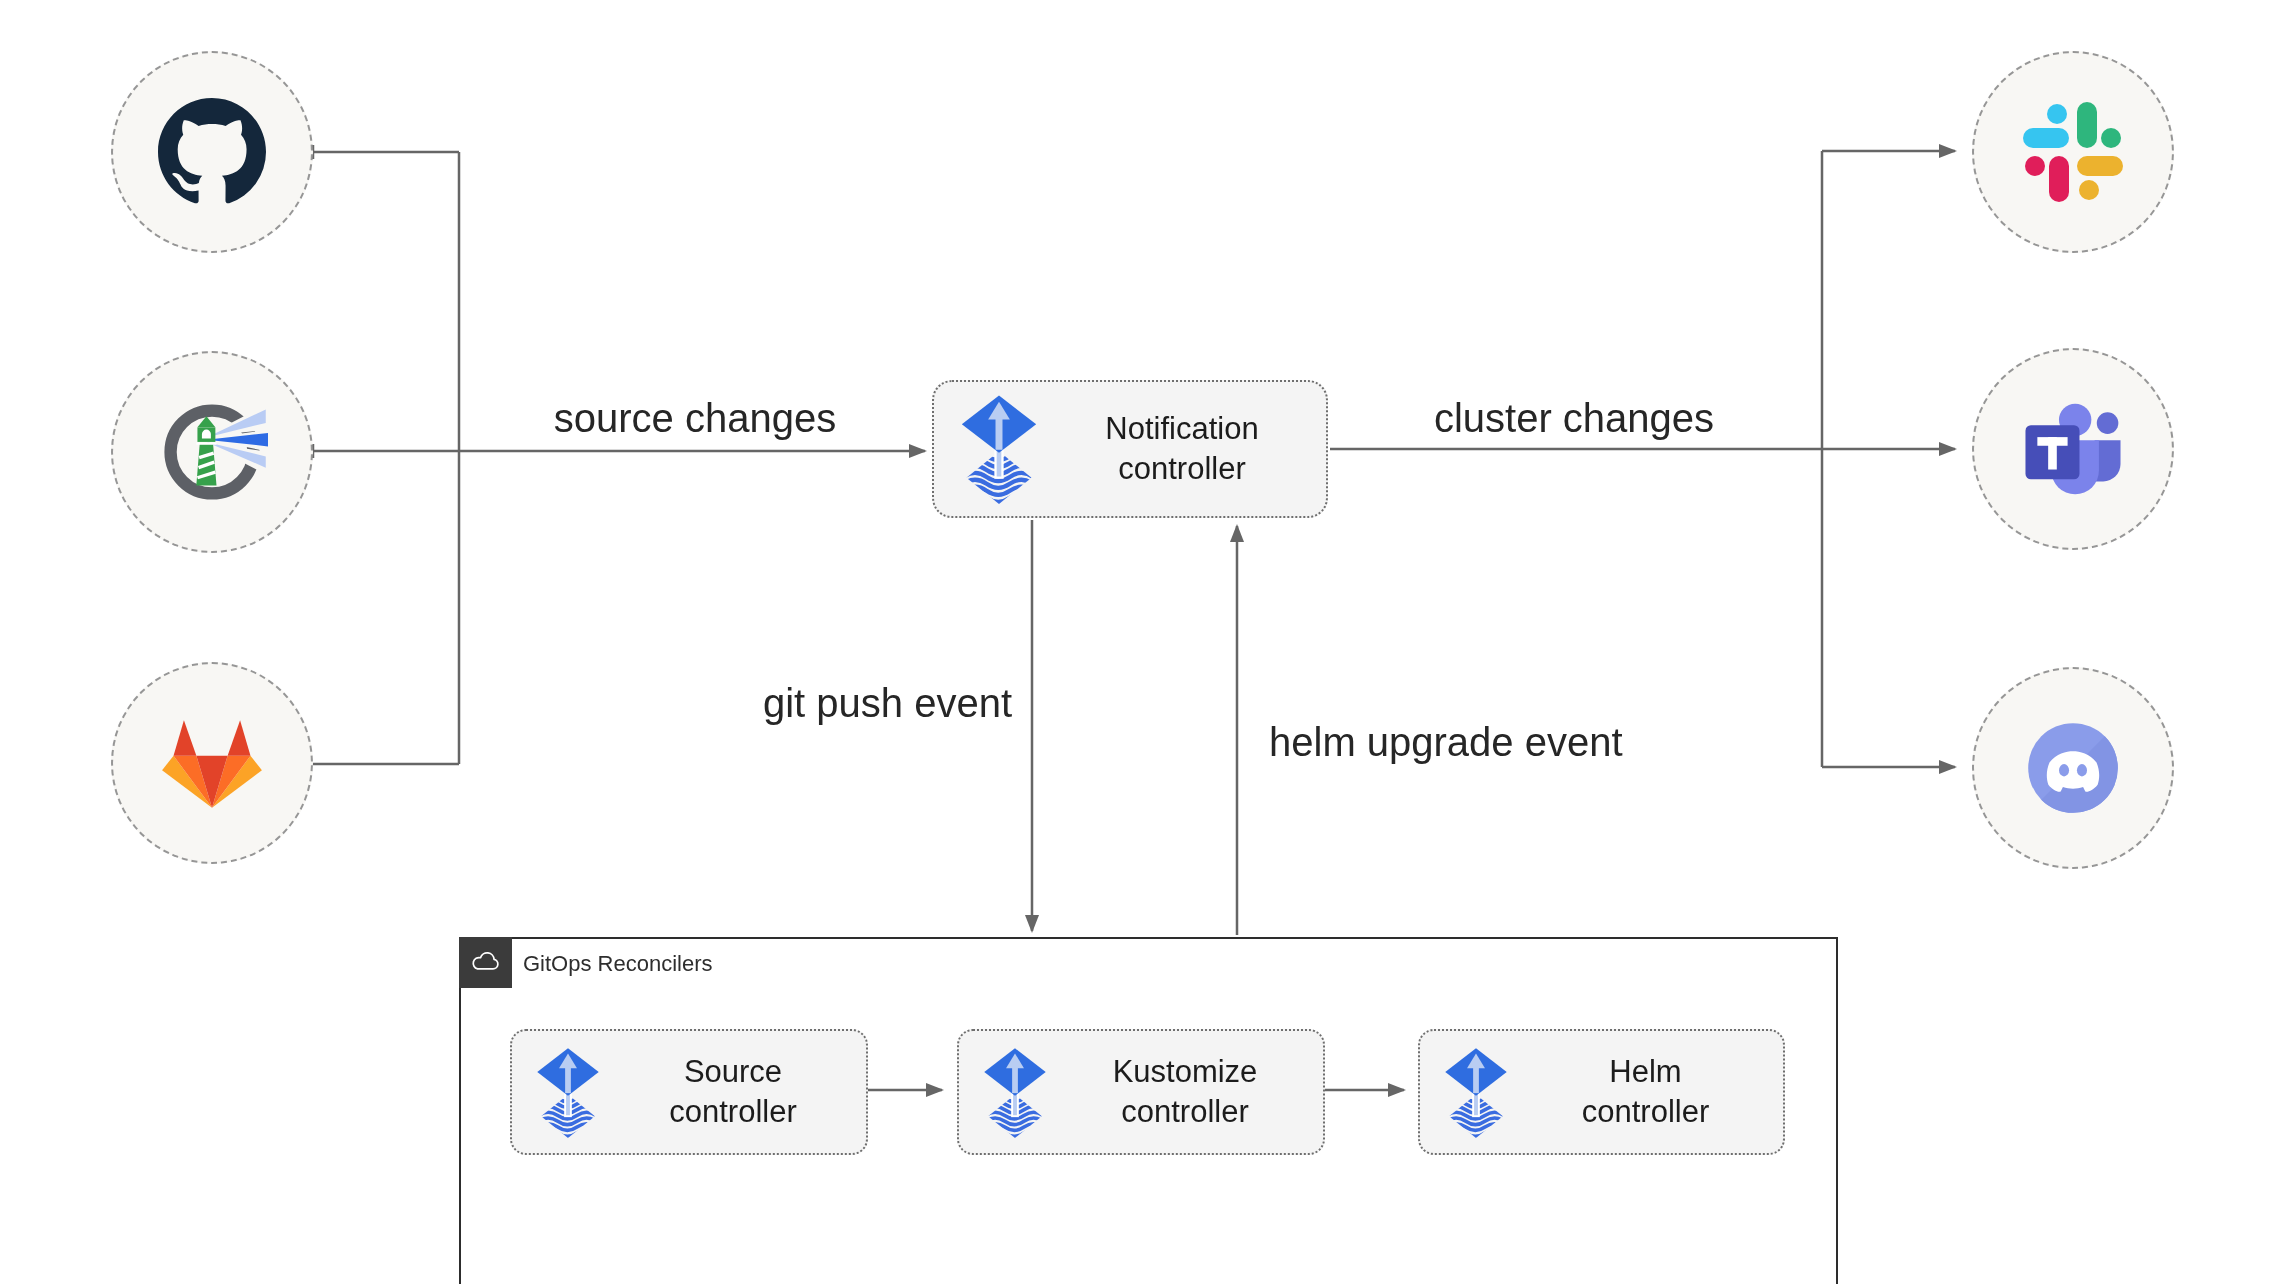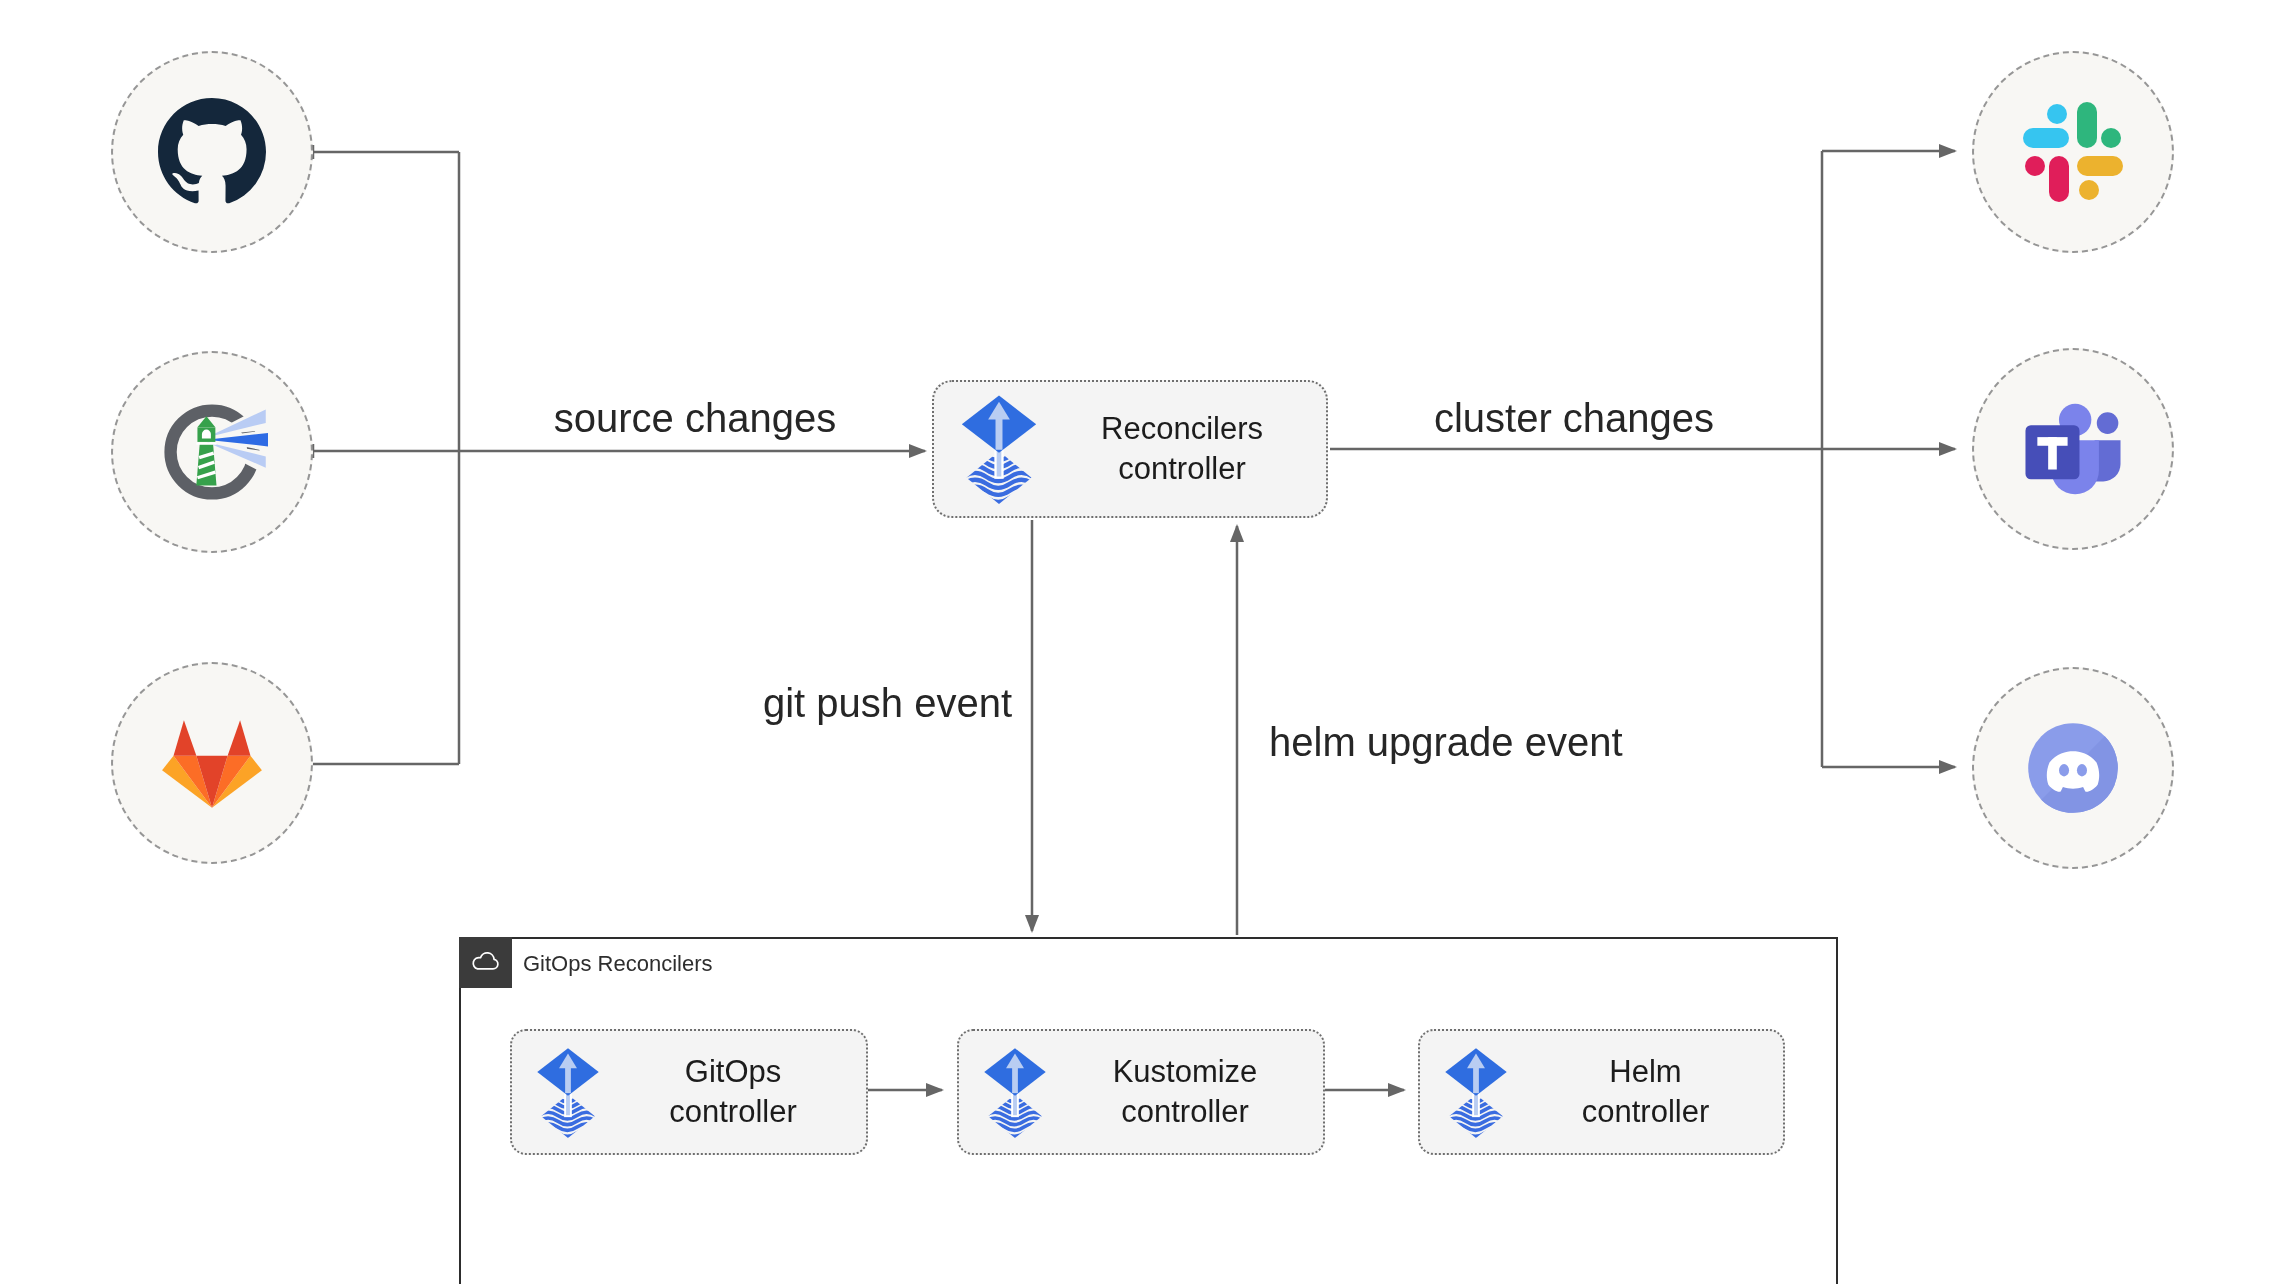--- a/index.html
+++ b/index.html
@@ -170,41 +170,41 @@
       <path d="M29 45 c6 -8 15 -10 21 -10 c6 0 15 2 21 10 c3 7 3 14 1 20 c-4 5 -9 7 -11 6 l-2 -4 c-6 2 -12 2 -18 0 l-2 4 c-2 1 -7 -1 -11 -6 c-2 -6 -2 -13 1 -20 z" fill="#ffffff"></path>
       <ellipse cx="42" cy="52" rx="4.5" ry="5.5" fill="#8a9cea"></ellipse>
       <ellipse cx="58" cy="52" rx="4.5" ry="5.5" fill="#8a9cea"></ellipse>
     </svg>
   </div>
 
   <div class="node notification-node">
     <svg class="flux" width="78" height="110" viewBox="0 0 100 142">
         <use href="#flux-sym"></use>
       </svg>
-    <div class="node-label"><span>Reconcilers controller</span></div>
+    <div class="node-label"><span>Notification controller</span></div>
   </div>
 
   <div class="edge-label" style="left:695px;top:418px;transform:translate(-50%,-50%);">source changes</div>
   <div class="edge-label" style="left:1574px;top:418px;transform:translate(-50%,-50%);">cluster changes</div>
   <div class="edge-label" style="left:1012px;top:703px;transform:translate(-100%,-50%);">git push event</div>
   <div class="edge-label" style="left:1257px;top:742px;transform:translate(0,-50%);margin-left:12px;">helm upgrade event</div>
 
   <div class="group-box">
     <div class="group-tab">
       <svg width="32" height="22" viewBox="0 0 30 20">
         <path d="M8 16.5 h14.5 a4.5 4.5 0 0 0 1 -8.9 a6.5 6.5 0 0 0 -12.7 -1.6 A5.4 5.4 0 0 0 8 16.5 Z" fill="none" stroke="#ffffff" stroke-width="1.6" stroke-linejoin="round"></path>
       </svg>
     </div>
     <div class="group-label">GitOps Reconcilers</div>
 
     <div class="node ctl-node source-node" style="position:absolute;left:49px;top:90px;">
       <svg class="flux" width="64" height="91" viewBox="0 0 100 142">
           <use href="#flux-sym"></use>
         </svg>
-      <div class="node-label"><span>GitOps controller</span></div>
+      <div class="node-label"><span>Source controller</span></div>
     </div>
     <div class="node ctl-node helm-node" style="position:absolute;left:957px;top:90px;">
       <svg class="flux" width="64" height="91" viewBox="0 0 100 142">
           <use href="#flux-sym"></use>
         </svg>
       <div class="node-label"><span>Helm controller</span></div>
     </div>
     <div class="node ctl-node kustomize-node" style="position:absolute;left:496px;top:90px;">
       <svg class="flux" width="64" height="91" viewBox="0 0 100 142">
           <use href="#flux-sym"></use>

